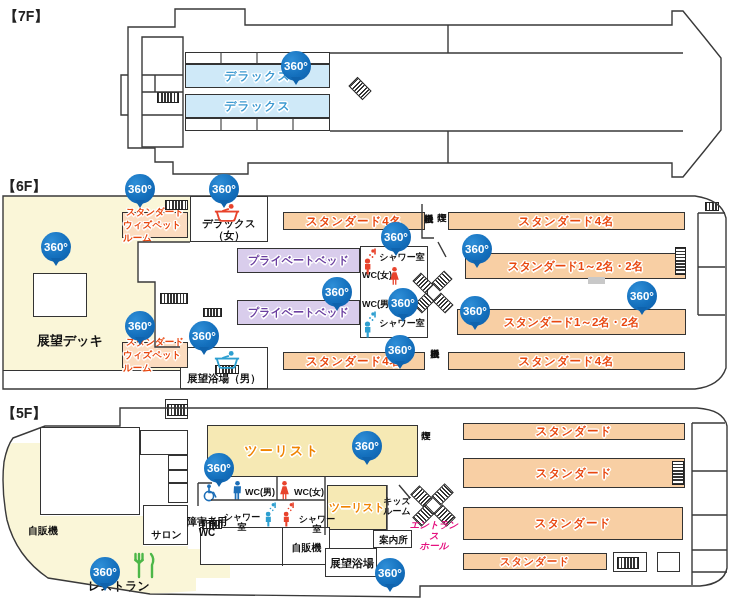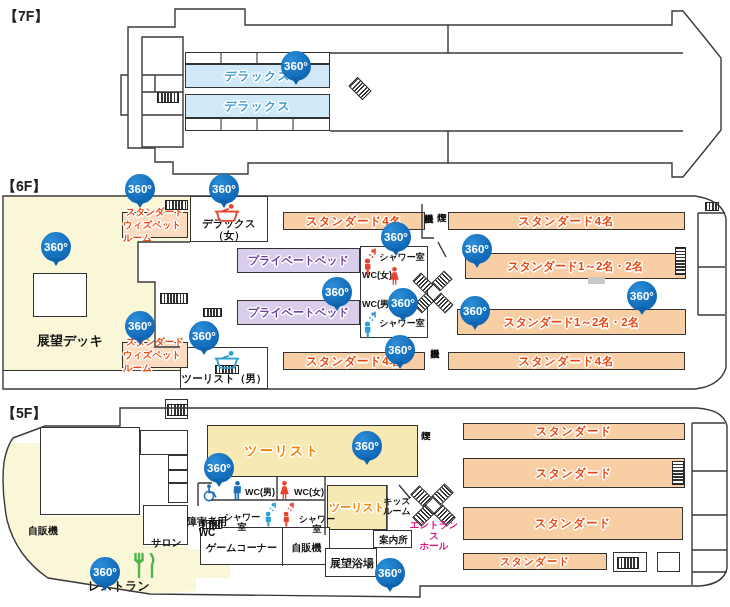--- a/index.html
+++ b/index.html
@@ -14,21 +14,21 @@
        display:flex;align-items:center;justify-content:center;}
   .lbl{position:absolute;z-index:30;font-weight:bold;color:#111;
        display:flex;align-items:center;justify-content:center;text-align:center;line-height:1.1;}
   .rl{font-weight:bold;letter-spacing:1px;}
   .olw{text-shadow:-1px -1px 0 #fff,1px -1px 0 #fff,-1px 1px 0 #fff,1px 1px 0 #fff,
         0 -1.5px 0 #fff,0 1.5px 0 #fff,-1.5px 0 0 #fff,1.5px 0 0 #fff;}
   .red{color:#e8470f;}
   .purple{color:#6b3fa0;}
   .blue{color:#3d9ad1;}
   .orange{color:#f08300;}
-  .pink{color:#e5117f;}
+  .pink{color:#e5117f;font-style:italic;}
   .floor-lbl{font-size:14px;font-weight:bold;color:#222;z-index:30;position:absolute;}
   .vtext{writing-mode:vertical-rl;text-orientation:upright;font-size:9px;font-weight:bold;color:#111;
          position:absolute;z-index:30;letter-spacing:0;line-height:1;}
   .badge{position:absolute;width:30px;height:30px;border-radius:50%;z-index:50;cursor:pointer;
          background:radial-gradient(circle at 35% 30%,#2f8fd8 0%,#1470bd 55%,#0d5ca8 100%);
          color:#fff;font-weight:bold;font-size:11.5px;
          display:flex;align-items:center;justify-content:center;}
   .badge:after{content:"";position:absolute;left:10px;top:26px;
          border:5px solid transparent;border-top:8px solid #0f63ad;}
   .st{position:absolute;border:1px solid #222;z-index:25;
@@ -127,40 +127,39 @@
   <div class="bar" style="left:463px;top:553px;width:144px;height:17px;background:#f8cfa4;">
     <span class="rl red olw" style="font-size:10.5px;">スタンダード</span>
   </div>
 
   <div class="box" style="left:40px;top:427px;width:100px;height:88px;"></div>
   <div class="box" style="left:140px;top:430px;width:48px;height:25px;"></div>
   <div class="box" style="left:168px;top:455px;width:20px;height:15px;"></div>
   <div class="box" style="left:168px;top:470px;width:20px;height:13px;"></div>
   <div class="box" style="left:168px;top:483px;width:20px;height:20px;"></div>
   <div class="box" style="left:143px;top:505px;width:45px;height:40px;">
-    <div class="lbl" style="left:0;top:16px;width:45px;height:40px;font-size:10px;">サロン</div>
+    <div class="lbl" style="left:0;top:8px;width:45px;height:40px;font-size:10px;">サロン</div>
   </div>
   <div class="box" style="left:200px;top:527px;width:130px;height:38px;">
     <div style="position:absolute;left:81px;top:0;width:0;height:38px;border-left:1.2px solid #333;"></div>
-    <div class="lbl" style="left:0;top:0;width:81px;height:38px;font-size:10px;">ゲームコーナー</div>
     <div class="lbl" style="left:81px;top:0;width:49px;height:38px;font-size:10px;">自販機</div>
   </div>
   <div class="box" style="left:325px;top:548px;width:52px;height:29px;">
     <div class="lbl" style="left:0;top:0;width:52px;height:29px;font-size:11px;">展望浴場</div>
   </div>
   <div class="box" style="left:373px;top:530px;width:39px;height:18px;">
     <div class="lbl" style="left:0;top:0;width:39px;height:18px;font-size:9.5px;">案内所</div>
   </div>
   <div class="box" style="left:165px;top:399px;width:23px;height:20px;"></div>
   <div class="box" style="left:613px;top:552px;width:34px;height:20px;"></div>
   <div class="box" style="left:657px;top:552px;width:23px;height:20px;"></div>
 
   <div class="lbl" style="left:30px;top:334px;width:80px;height:14px;font-size:13px;">展望デッキ</div>
   <div class="lbl" style="left:190px;top:223px;width:78px;height:13px;font-size:10.5px;">デラックス（女）</div>
-  <div class="lbl" style="left:180px;top:372px;width:88px;height:13px;font-size:10.5px;">ツーリスト（男）</div>
+  <div class="lbl" style="left:180px;top:372px;width:88px;height:13px;font-size:10.5px;">展望浴場（男）</div>
 
   <div class="lbl" style="left:379px;top:252px;width:46px;height:11px;font-size:9px;">シャワー室</div>
   <div class="lbl" style="left:361px;top:270px;width:32px;height:11px;font-size:9px;">WC(女)</div>
   <div class="lbl" style="left:361px;top:299px;width:32px;height:11px;font-size:9px;">WC(男)</div>
   <div class="lbl" style="left:379px;top:318px;width:46px;height:11px;font-size:9px;">シャワー室</div>
 
   <div class="vtext" style="left:424px;top:207px;">自販機</div>
   <div class="vtext" style="left:437px;top:206px;">喫煙</div>
   <div class="vtext" style="left:430px;top:342px;">自販機</div>
   <div class="vtext" style="left:421px;top:424px;">喫煙</div>

